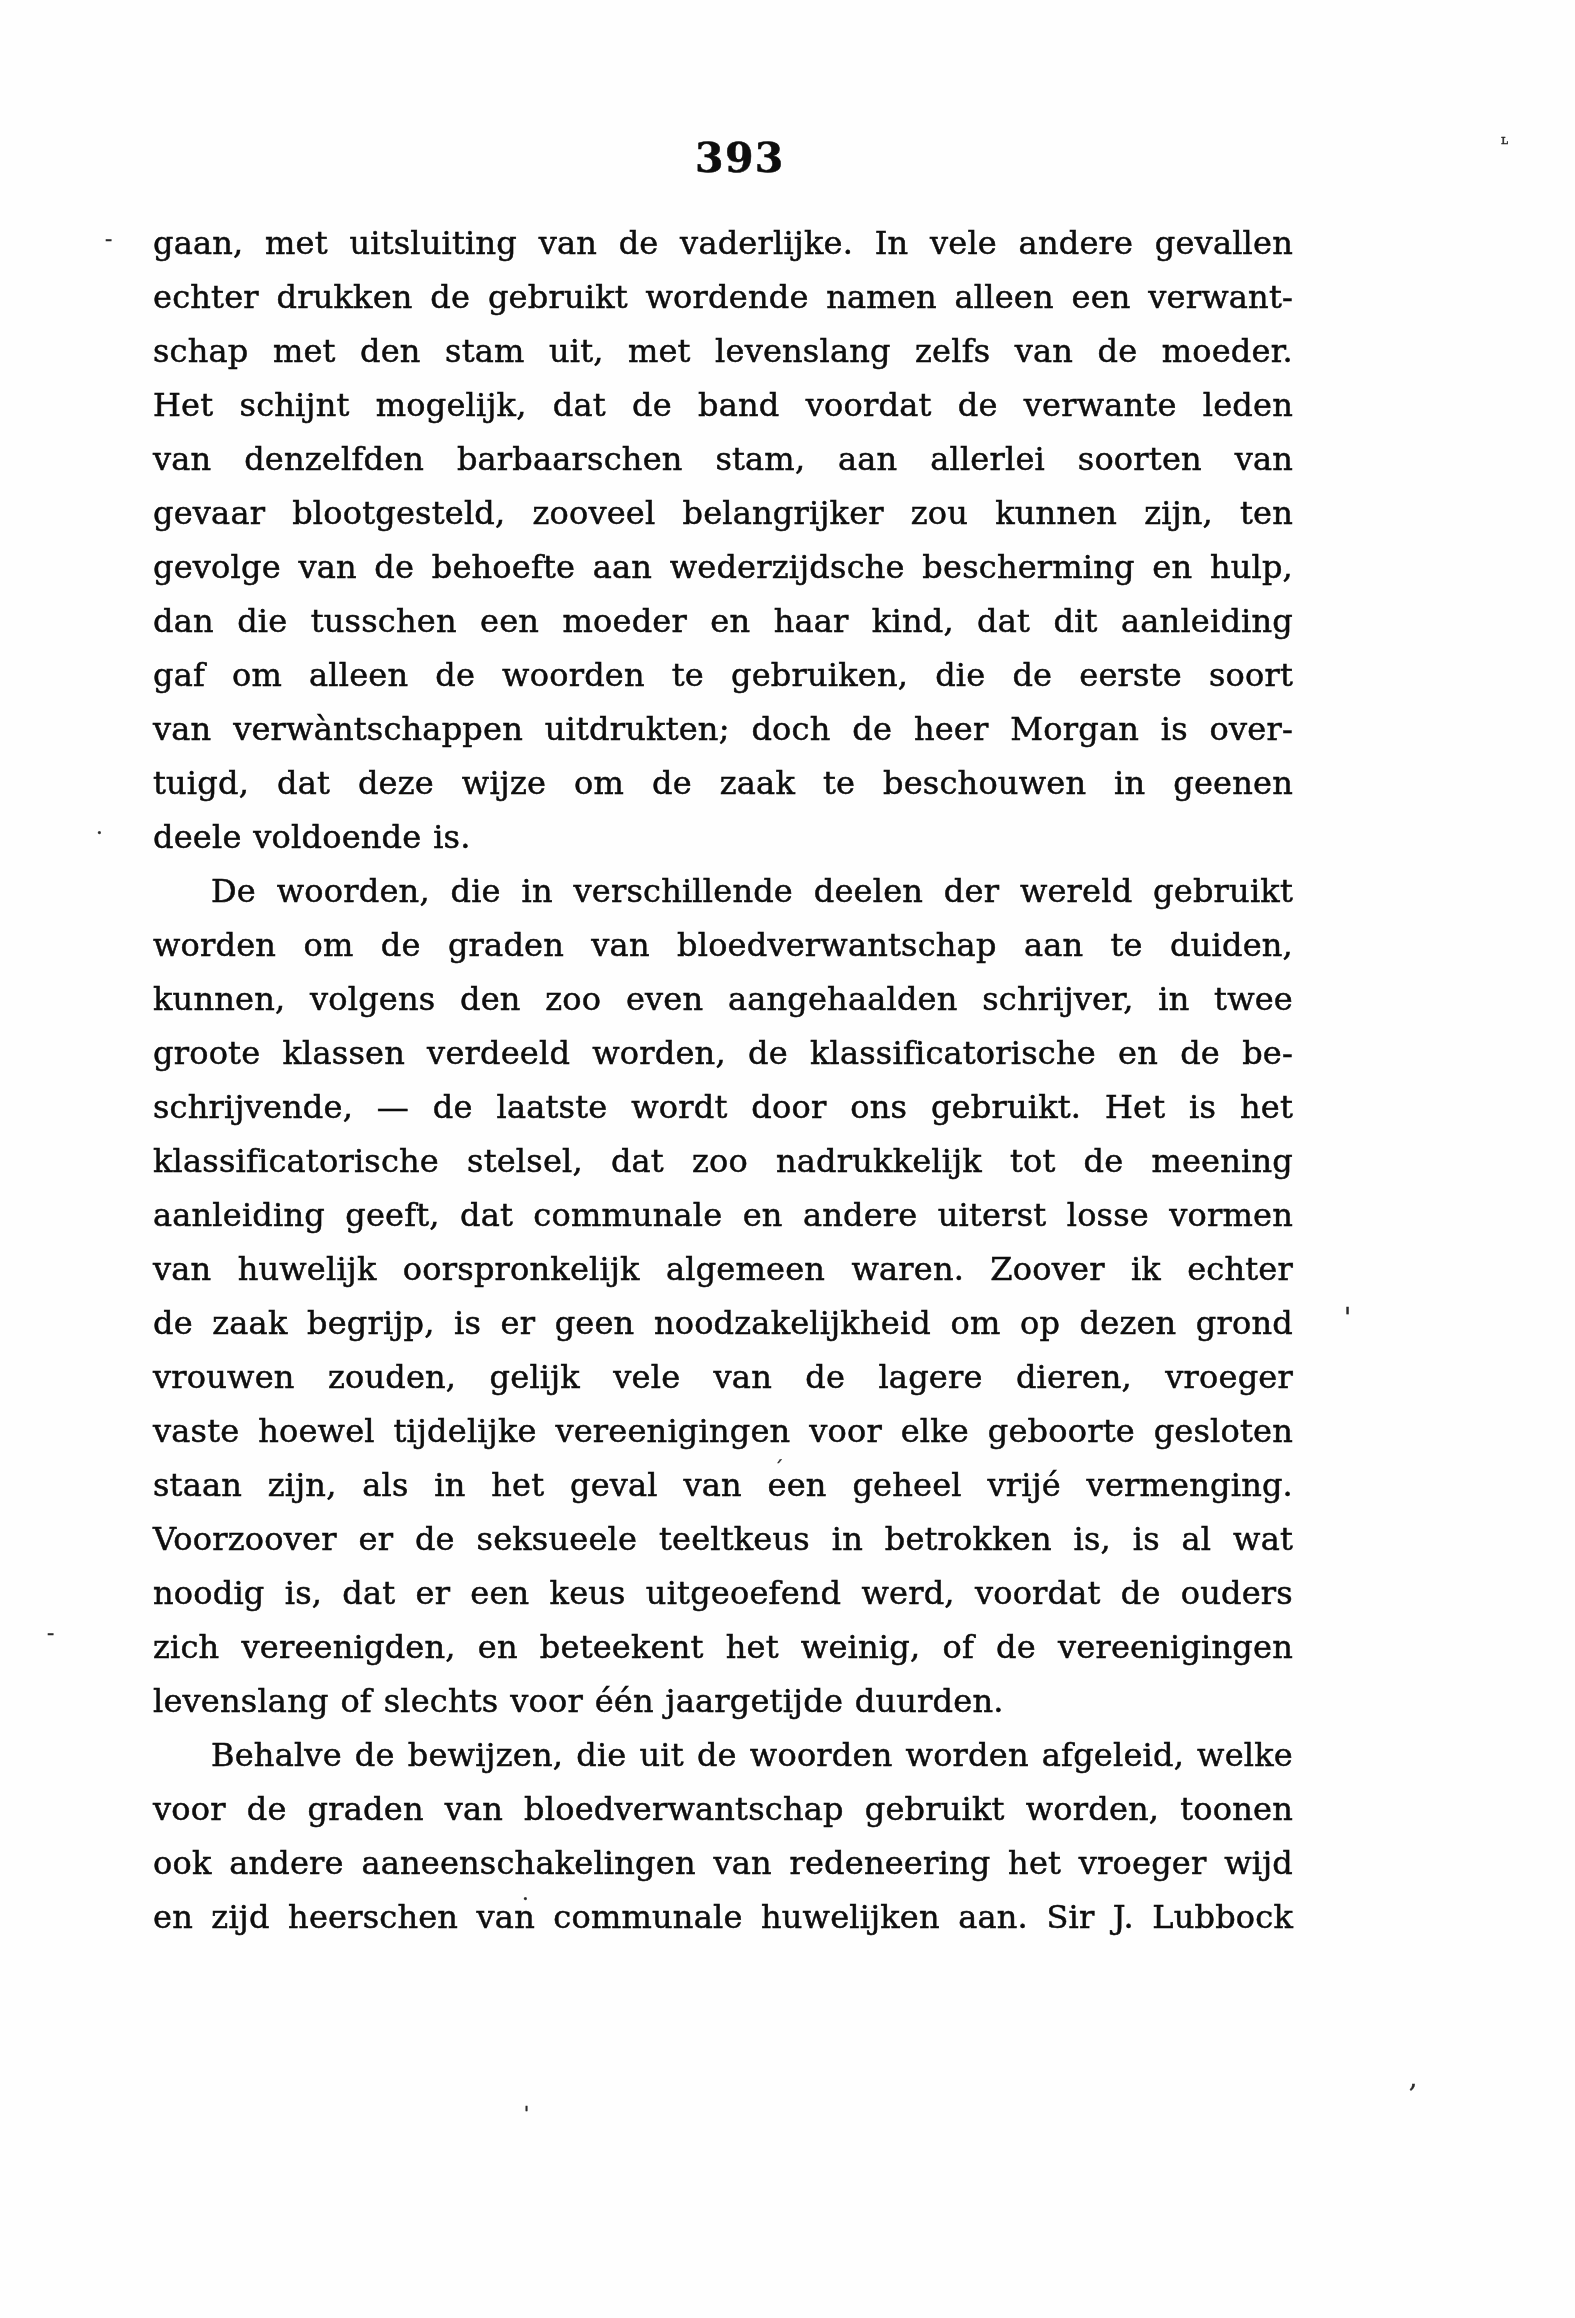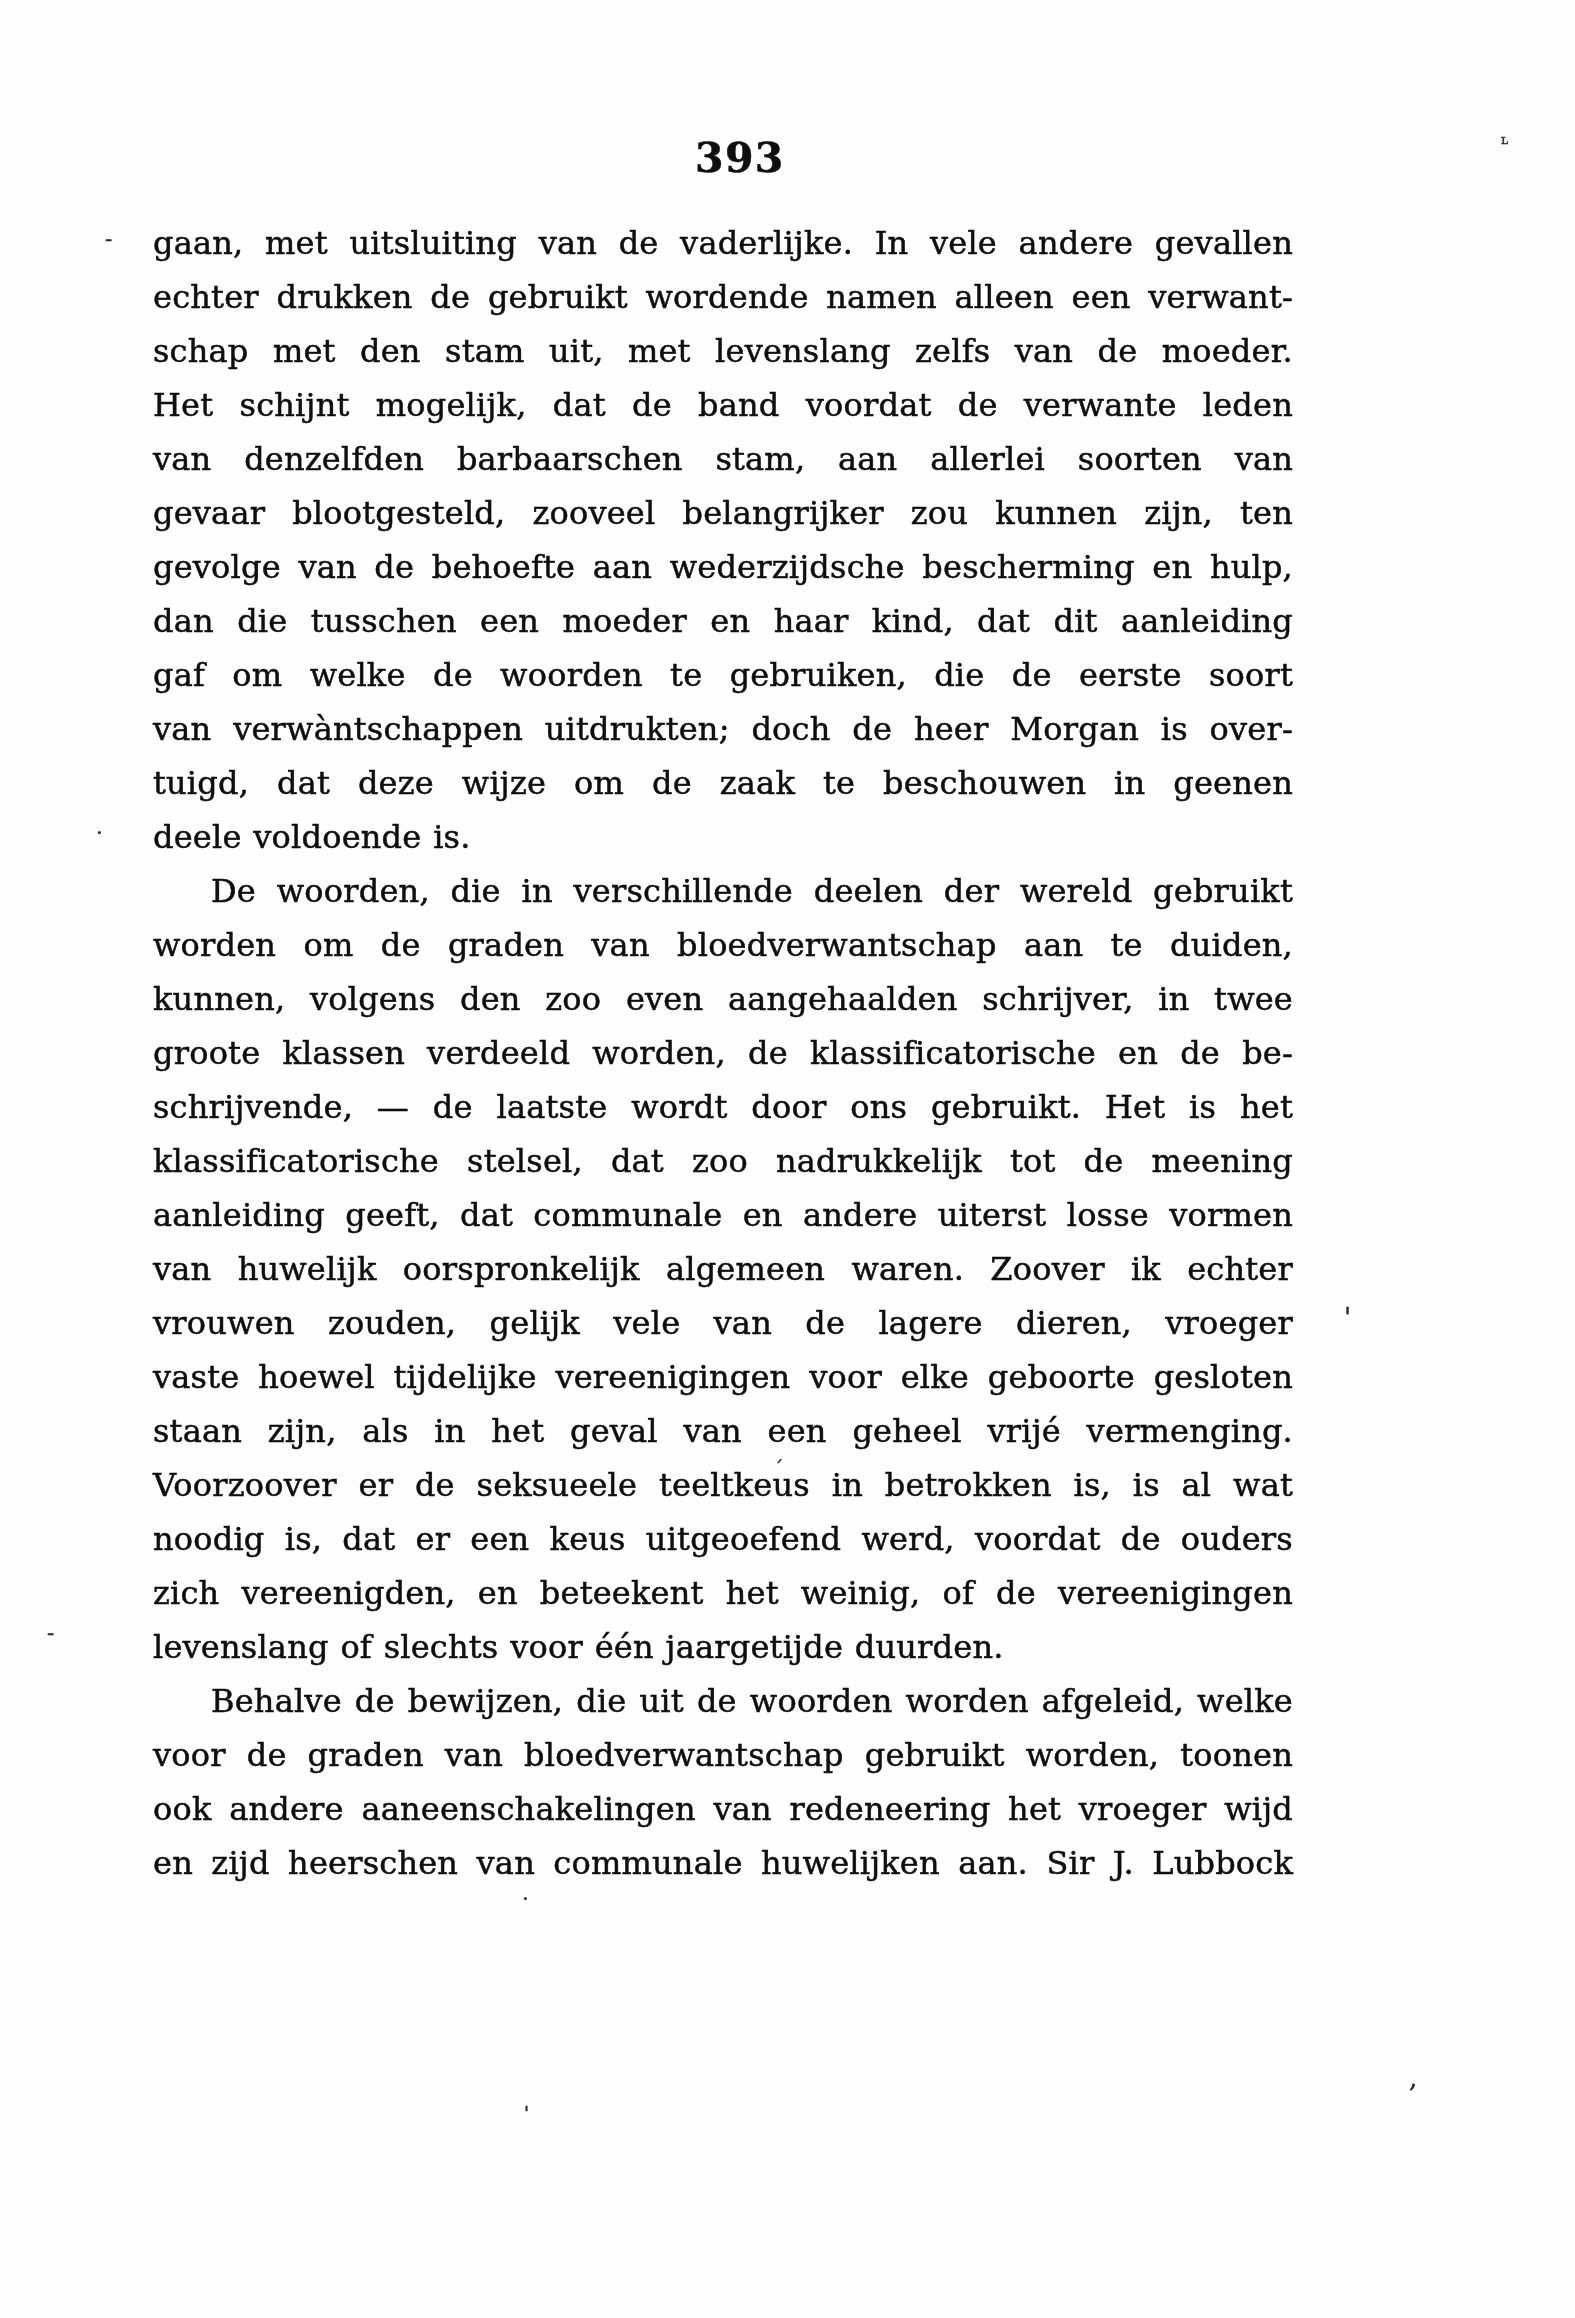--- a/index.html
+++ b/index.html
@@ -73,33 +73,34 @@
   <div class="textblock">
 
     <div class="line">gaan, met uitsluiting van de vaderlijke. In vele andere gevallen</div>
     <div class="line">echter drukken de gebruikt wordende namen alleen een verwant-</div>
     <div class="line">schap met den stam uit, met levenslang zelfs van de moeder.</div>
     <div class="line">Het schijnt mogelijk, dat de band voordat de verwante leden</div>
     <div class="line">van denzelfden barbaarschen stam, aan allerlei soorten van</div>
     <div class="line">gevaar blootgesteld, zooveel belangrijker zou kunnen zijn, ten</div>
     <div class="line">gevolge van de behoefte aan wederzijdsche bescherming en hulp,</div>
     <div class="line">dan die tusschen een moeder en haar kind, dat dit aanleiding</div>
-    <div class="line">gaf om welke de woorden te gebruiken, die de eerste soort</div>
+    <div class="line">gaf om alleen de woorden te gebruiken, die de eerste soort</div>
     <div class="line">van verwàntschappen uitdrukten; doch de heer Morgan is over-</div>
     <div class="line">tuigd, dat deze wijze om de zaak te beschouwen in geenen</div>
     <div class="line short">deele voldoende is.</div>
 
     <div class="line indent">De woorden, die in verschillende deelen der wereld gebruikt</div>
     <div class="line">worden om de graden van bloedverwantschap aan te duiden,</div>
     <div class="line">kunnen, volgens den zoo even aangehaalden schrijver, in twee</div>
     <div class="line">groote klassen verdeeld worden, de klassificatorische en de be-</div>
     <div class="line">schrijvende, — de laatste wordt door ons gebruikt. Het is het</div>
     <div class="line">klassificatorische stelsel, dat zoo nadrukkelijk tot de meening</div>
     <div class="line">aanleiding geeft, dat communale en andere uiterst losse vormen</div>
     <div class="line">van huwelijk oorspronkelijk algemeen waren. Zoover ik echter</div>
+    <div class="line">de zaak begrijp, is er geen noodzakelijkheid om op dezen grond</div>
     <div class="line">vrouwen zouden, gelijk vele van de lagere dieren, vroeger</div>
     <div class="line">vaste hoewel tijdelijke vereenigingen voor elke geboorte gesloten</div>
     <div class="line">staan zijn, als in het geval van een geheel vrijé vermenging.</div>
     <div class="line">Voorzoover er de seksueele teeltkeus in betrokken is, is al wat</div>
     <div class="line">noodig is, dat er een keus uitgeoefend werd, voordat de ouders</div>
     <div class="line">zich vereenigden, en beteekent het weinig, of de vereenigingen</div>
     <div class="line short">levenslang of slechts voor één jaargetijde duurden.</div>
 
     <div class="line indent">Behalve de bewijzen, die uit de woorden worden afgeleid, welke</div>
     <div class="line">voor de graden van bloedverwantschap gebruikt worden, toonen</div>

